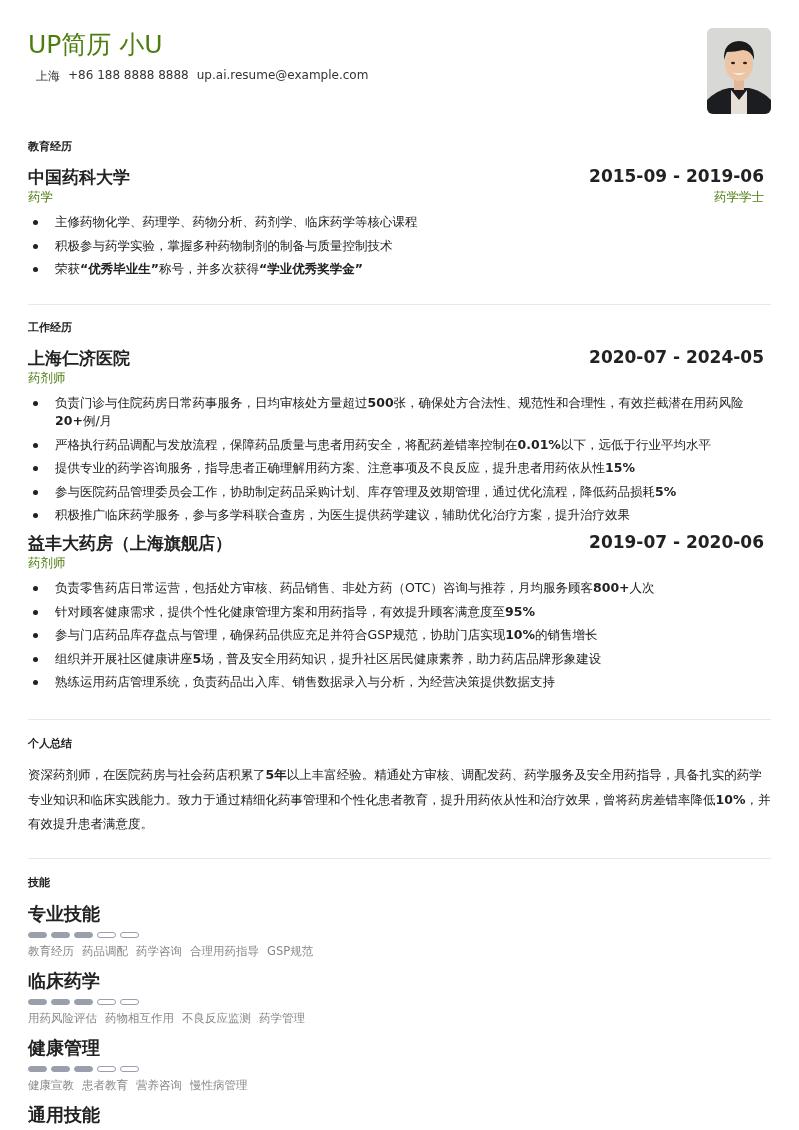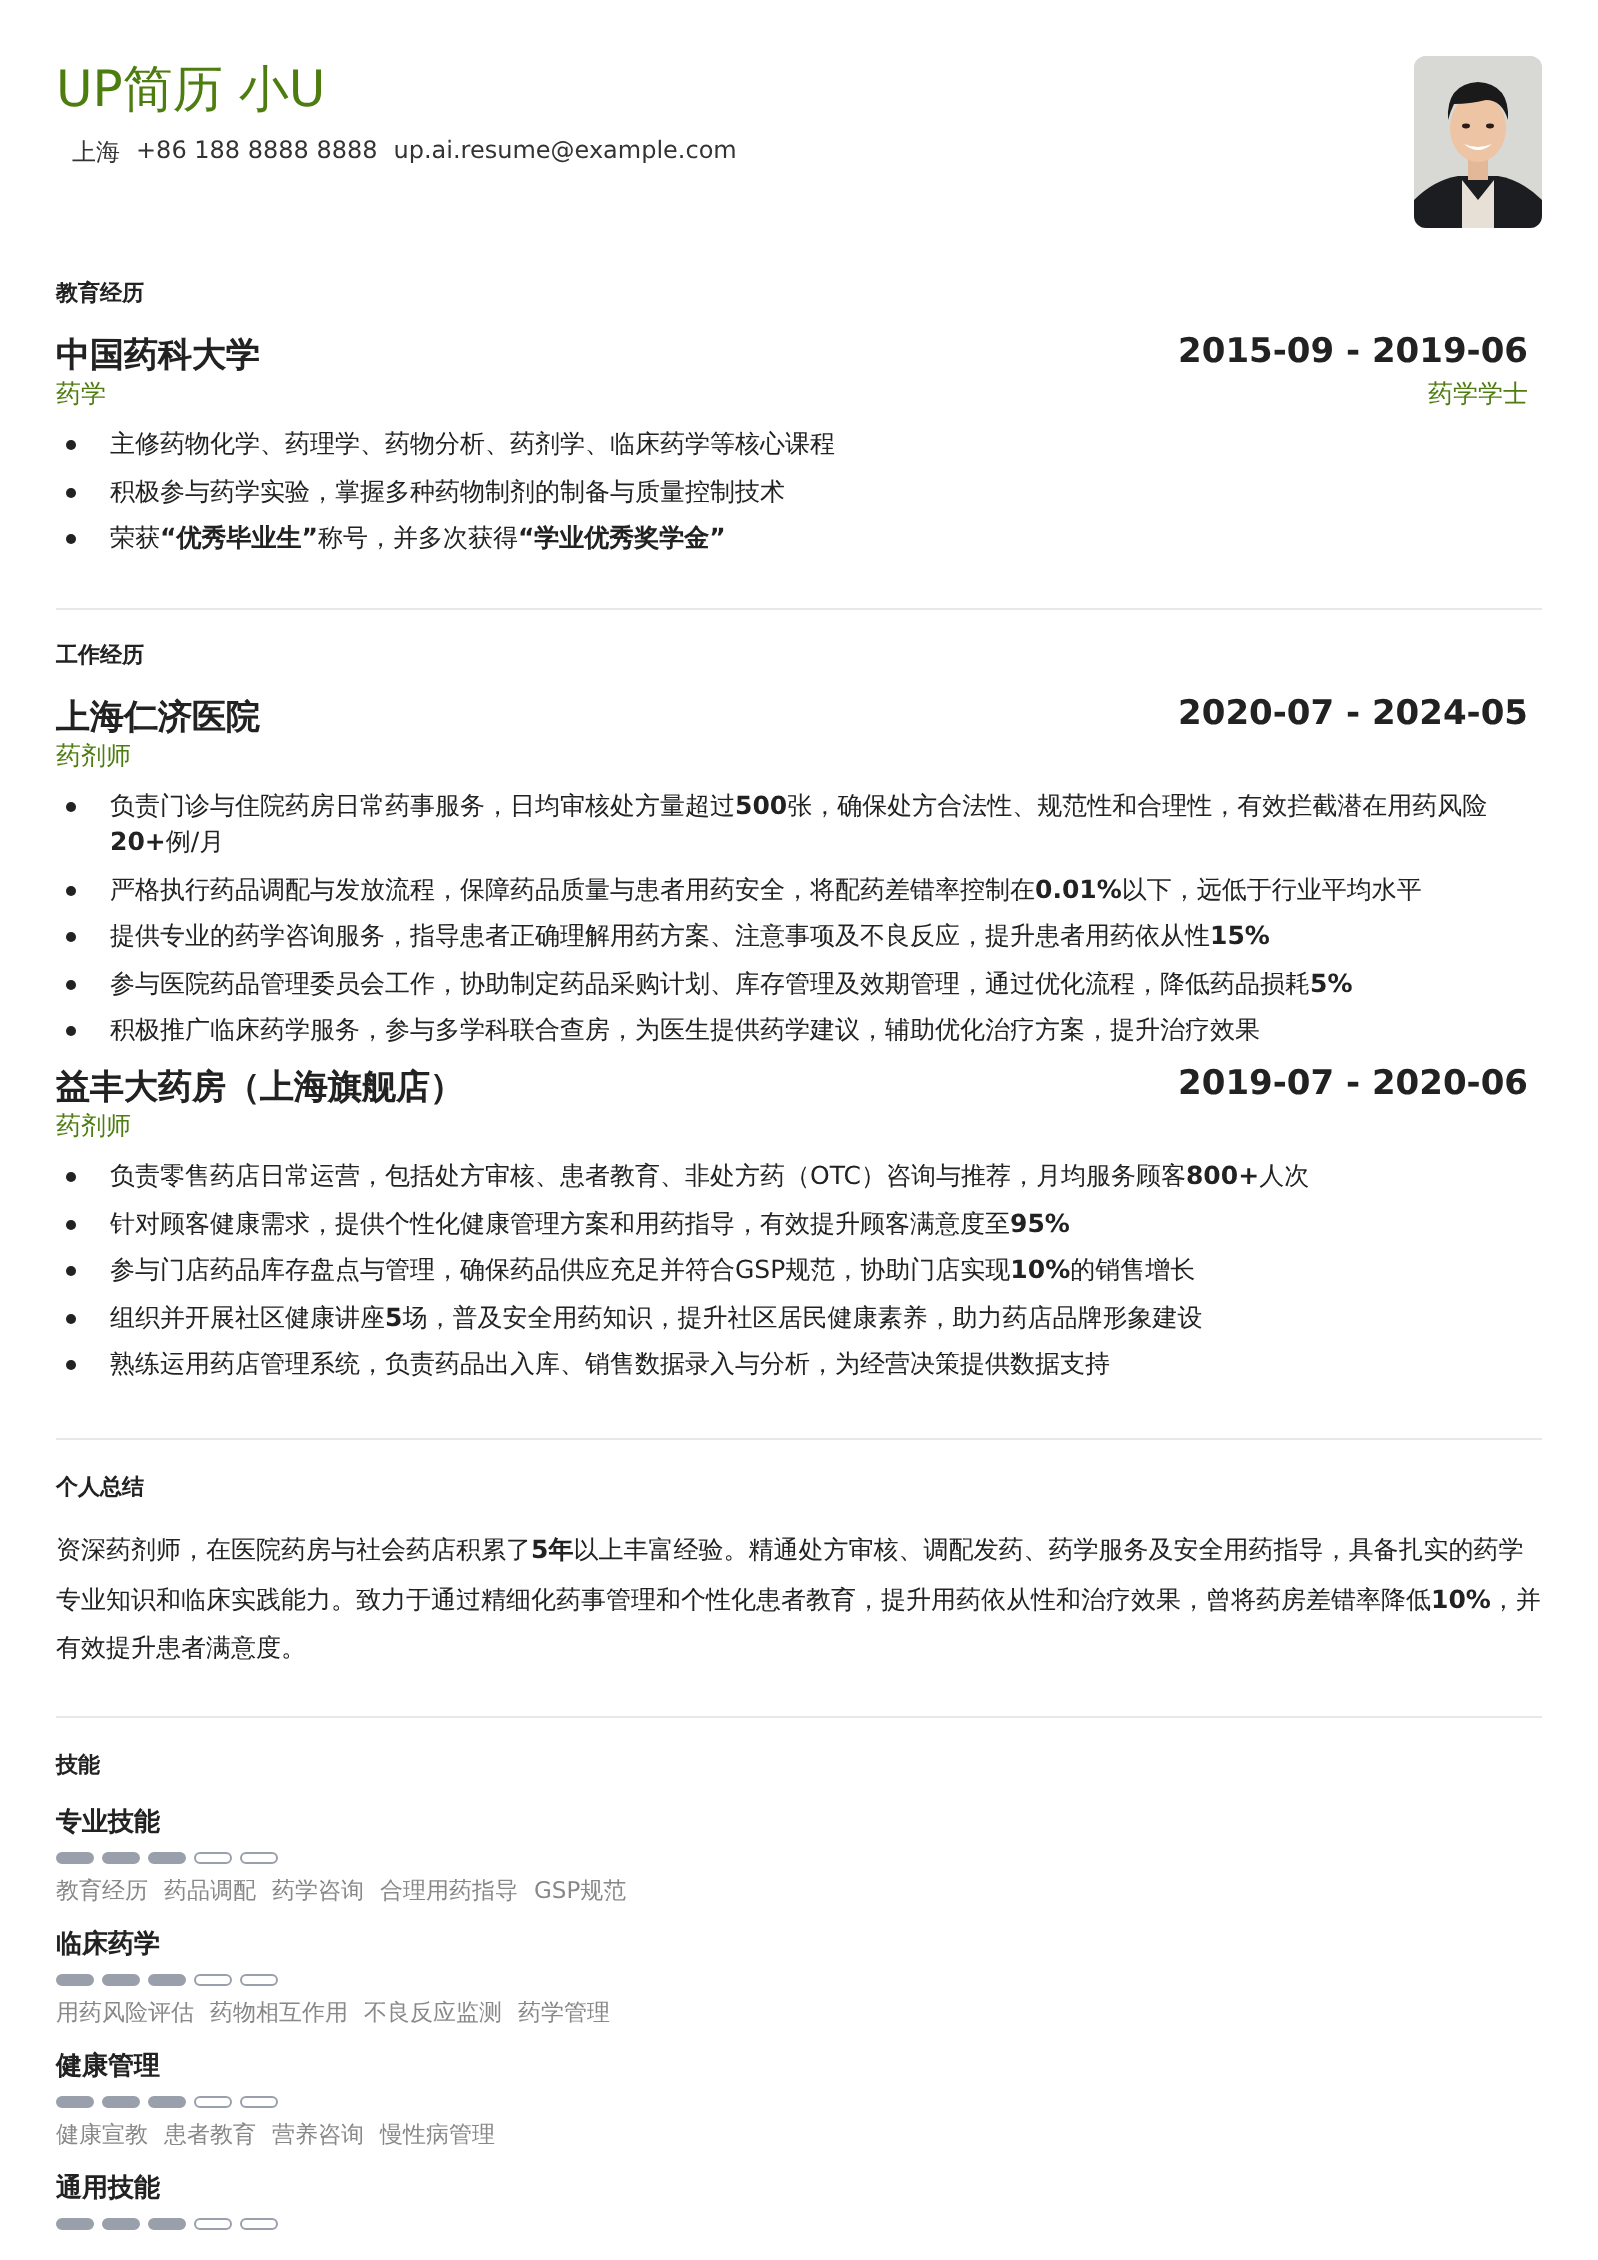--- a/index.html
+++ b/index.html
@@ -16,21 +16,21 @@
 
     .entry-head { display: flex; justify-content: space-between; font-size: 17px; font-weight: bold; color: #222; }
     .entry-sub { display: flex; justify-content: space-between; font-size: 12.5px; color: #4d7c0f; margin-top: 2px; }
     .bullets { list-style: none; margin-top: 6px; }
     .bullets li { position: relative; padding-left: 27px; font-size: 12.5px; line-height: 18px; margin-bottom: 5.5px; color: #222; }
     .bullets li::before { content: ""; position: absolute; left: 5px; top: 7px; width: 5px; height: 5px; border-radius: 50%; background: #222; }
     b { font-weight: bold; }
 
     .summary { font-size: 12.5px; line-height: 24.5px; color: #222; margin-top: 12px; }
 
-    .skill-name { font-size: 13px; font-weight: bold; color: #222; }
+    .skill-name { font-size: 18px; font-weight: bold; color: #222; }
     .skill-bar { display: flex; gap: 4px; margin-top: 6px; }
     .skill-bar span { width: 19px; height: 6px; border-radius: 3px; border: 1px solid #9aa0ab; }
     .skill-bar span.on { background: #9aa0ab; }
     .skill-tags { font-size: 11.5px; color: #888; margin-top: 6px; display: flex; gap: 8px; }
   </style>
 </head>
 <body>
 
 <div class="page">
 
@@ -97,21 +97,21 @@
 
     <div style="margin-top:8px;">
       <div class="entry-head">
         <span>益丰大药房（上海旗舰店）</span>
         <span style="margin-right:7px;">2019-07 - 2020-06</span>
       </div>
       <div class="entry-sub" style="margin-top:0;">
         <span>药剂师</span>
       </div>
       <ul class="bullets" style="margin-top:7px;">
-        <li><span>负责零售药店日常运营，包括处方审核、患者教育、非处方药（OTC）咨询与推荐，月均服务顾客</span><b>800+</b><span>人次</span></li>
+        <li><span>负责零售药店日常运营，包括处方审核、药品销售、非处方药（OTC）咨询与推荐，月均服务顾客</span><b>800+</b><span>人次</span></li>
         <li><span>针对顾客健康需求，提供个性化健康管理方案和用药指导，有效提升顾客满意度至</span><b>95%</b></li>
         <li><span>参与门店药品库存盘点与管理，确保药品供应充足并符合GSP规范，协助门店实现</span><b>10%</b><span>的销售增长</span></li>
         <li><span>组织并开展社区健康讲座</span><b>5</b><span>场，普及安全用药知识，提升社区居民健康素养，助力药店品牌形象建设</span></li>
         <li><span>熟练运用药店管理系统，负责药品出入库、销售数据录入与分析，为经营决策提供数据支持</span></li>
       </ul>
     </div>
   </div>
 
   <div class="divider" style="top:719px;"></div>
 

